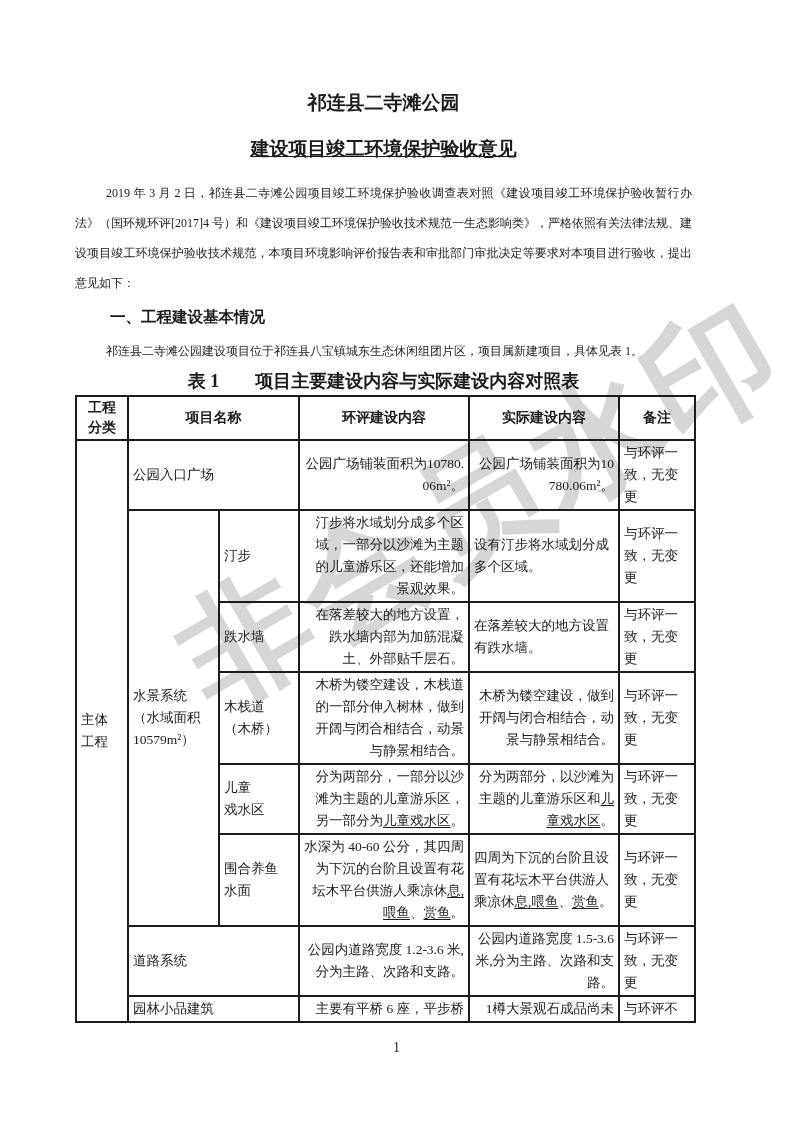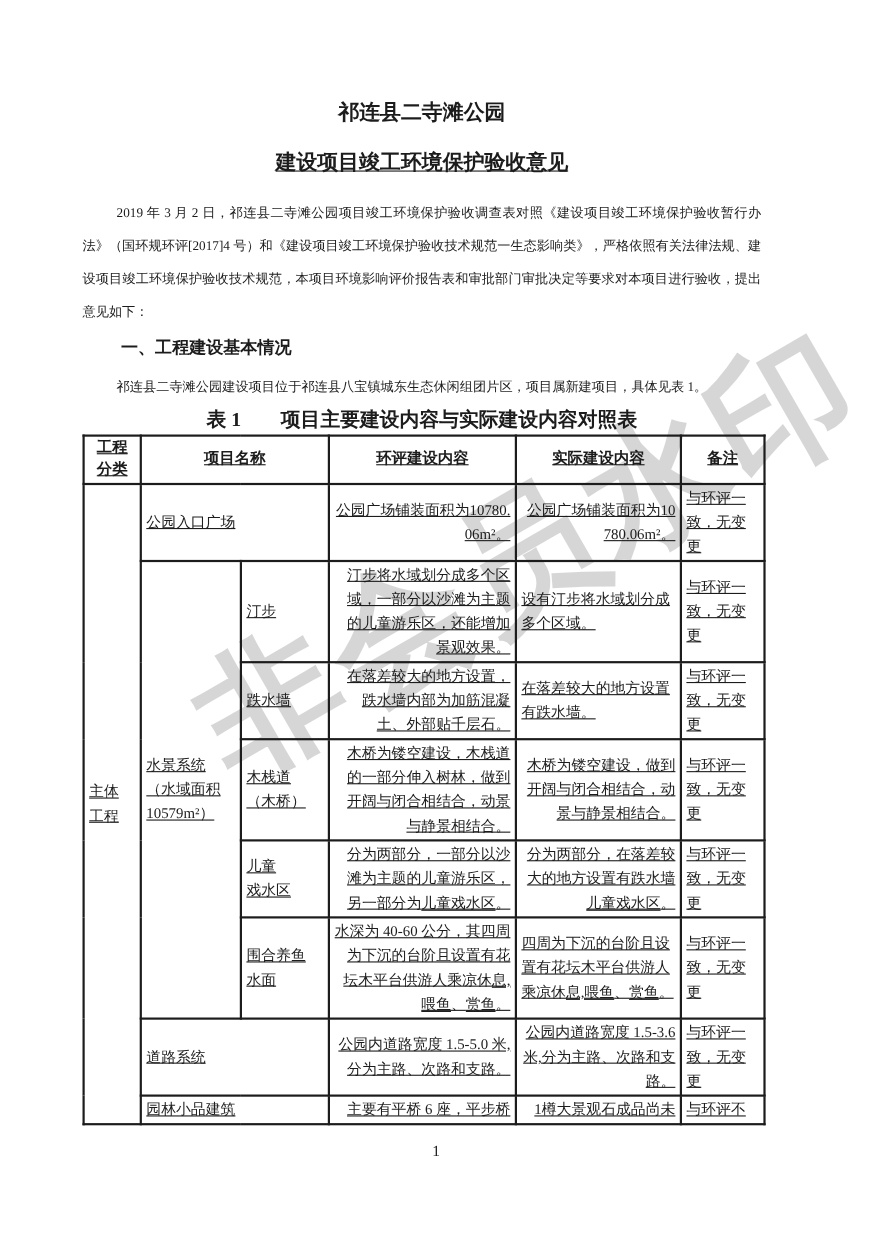--- a/index.html
+++ b/index.html
@@ -26,21 +26,21 @@
   .h3{
     margin:4px;font-size:15.5px;line-height:30px;font-weight:bold;text-indent:31px;
     font-family:"Liberation Sans", sans-serif;
   }
   .h4{margin:0;font-size:15.5px;line-height:30px;text-indent:14px;}
   .caption{
     margin:4px 0 3px 0;text-align:center;font-weight:bold;font-size:18px;line-height:22px;
   }
   .caption .cap-label{margin-right:36px;}
   table.cmp{
-    border-collapse:collapse;table-layout:fixed;width:619px;font-size:13.5px;text-decoration:underline;
+    border-collapse:collapse;table-layout:fixed;width:619px;font-size:13.5px;
   }
   table.cmp th,table.cmp td{
     border:2px solid #1c1c1c;padding:1px 4px;line-height:22px;vertical-align:middle;
     overflow:hidden;word-break:break-all;
   }
   table.cmp th{
     font-weight:bold;text-align:center;font-size:14px;white-space:pre-line;line-height:20px;
   }
   thead tr{height:42px;}
   tbody tr:nth-child(1){height:63px;}
@@ -135,37 +135,37 @@
             <td class="tl"><span>木桥为镂空建设，木栈道的一部分伸入树林，做到开阔与闭合相结合，动景与静景相结合。</span></td>
             <td class="tl"><span>木桥为镂空建设，做到开阔与闭合相结合，动景与静景相结合。</span></td>
             <td class="tc pre"><span>与环评一
 致，无变
 更</span></td>
           </tr>
           <tr>
             <td class="tc pre"><span>儿童
 戏水区</span></td>
             <td class="tl"><span>分为两部分，一部分以沙滩为主题的儿童游乐区，另一部分为</span><span class="u">儿童戏水区</span><span>。</span></td>
-            <td class="tl"><span>分为两部分，在落差较大的地方设置有跌水墙</span><span class="u">儿童戏水区</span><span>。</span></td>
+            <td class="tl"><span>分为两部分，以沙滩为主题的儿童游乐区和</span><span class="u">儿童戏水区</span><span>。</span></td>
             <td class="tc pre"><span>与环评一
 致，无变
 更</span></td>
           </tr>
           <tr>
             <td class="tc pre"><span>围合养鱼
 水面</span></td>
             <td class="tl"><span>水深为 40-60 公分，其四周为下沉的台阶且设置有花坛木平台供游人乘凉休</span><span class="u">息,喂鱼</span><span>、</span><span class="u">赏鱼</span><span>。</span></td>
             <td class="tc"><span>四周为下沉的台阶且设置有花坛木平台供游人乘凉休</span><span class="u">息,喂鱼</span><span>、</span><span class="u">赏鱼</span><span>。</span></td>
             <td class="tc pre"><span>与环评一
 致，无变
 更</span></td>
           </tr>
           <tr>
             <td colspan="2" class="tc"><span>道路系统</span></td>
-            <td class="tl"><span>公园内道路宽度 1.5-5.0 米,分为主路、次路和支路。</span></td>
+            <td class="tl"><span>公园内道路宽度 1.2-3.6 米,分为主路、次路和支路。</span></td>
             <td class="tl"><span>公园内道路宽度 1.5-3.6米,分为主路、次路和支路。</span></td>
             <td class="tc pre"><span>与环评一
 致，无变
 更</span></td>
           </tr>
           <tr>
             <td colspan="2" class="tc"><span>园林小品建筑</span></td>
             <td class="tl"><span>主要有平桥 6 座，平步桥</span></td>
             <td class="tl"><span>1樽大景观石成品尚未</span></td>
             <td class="tc"><span>与环评不</span></td>

